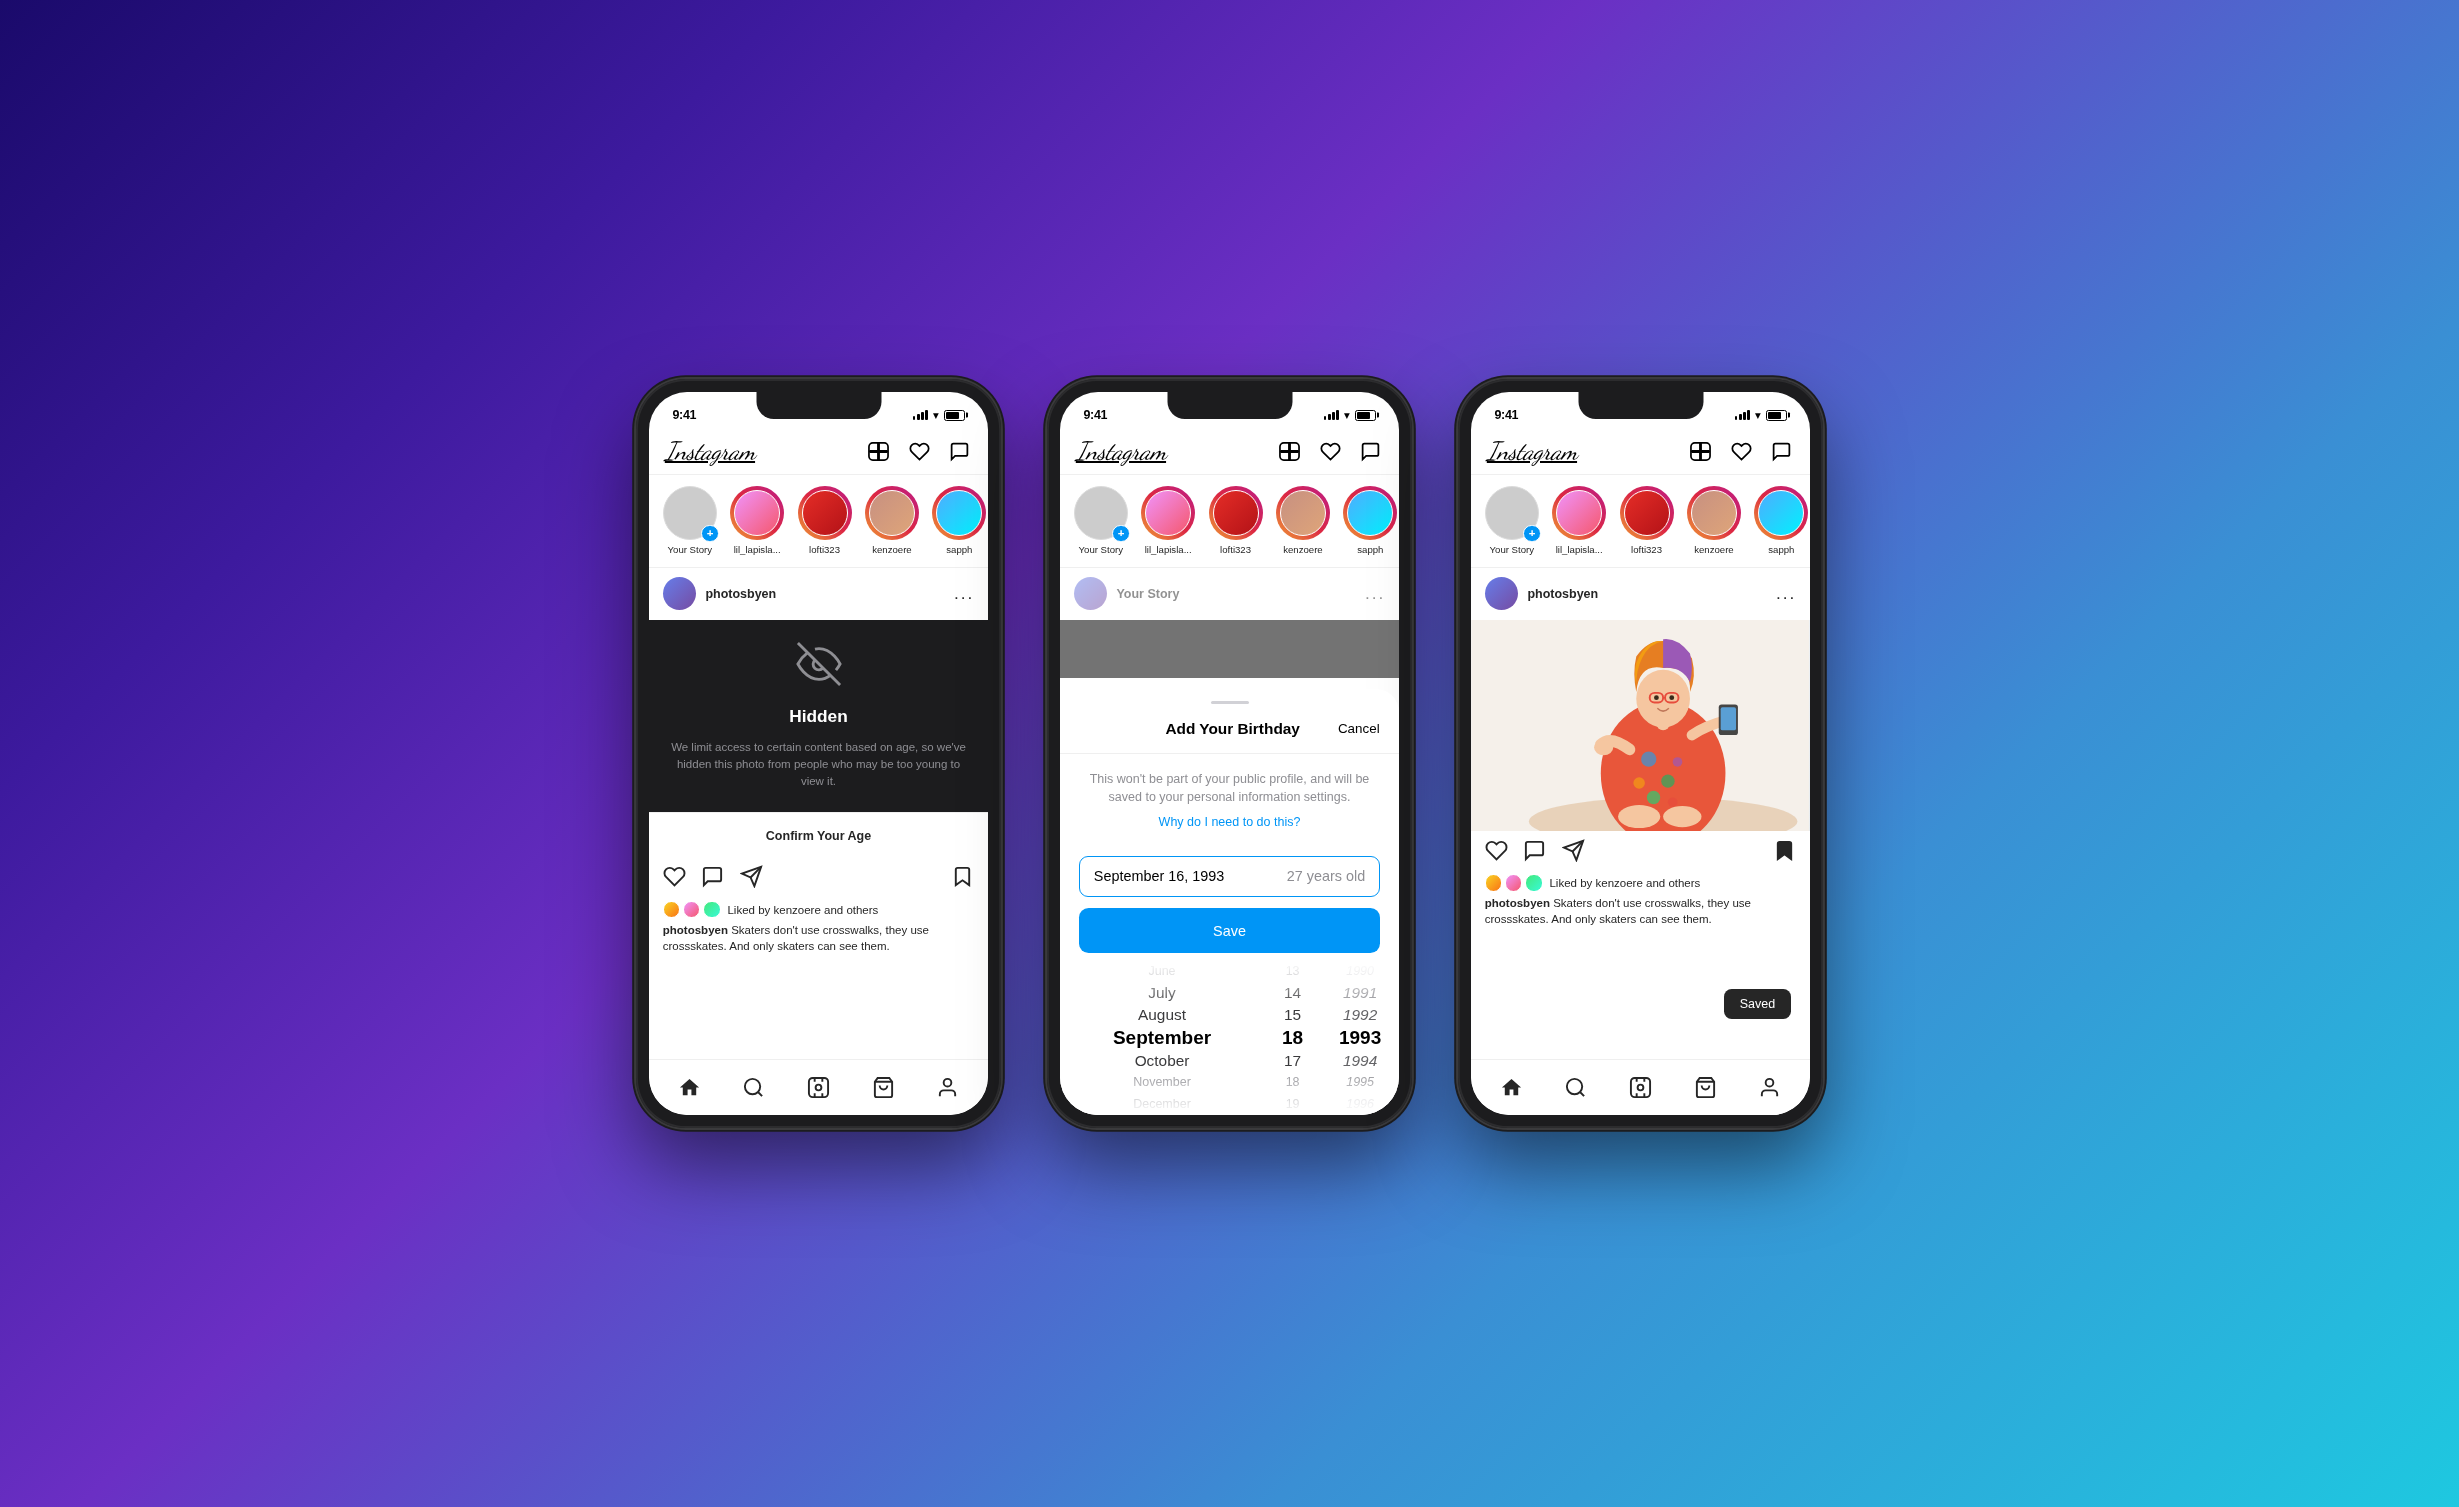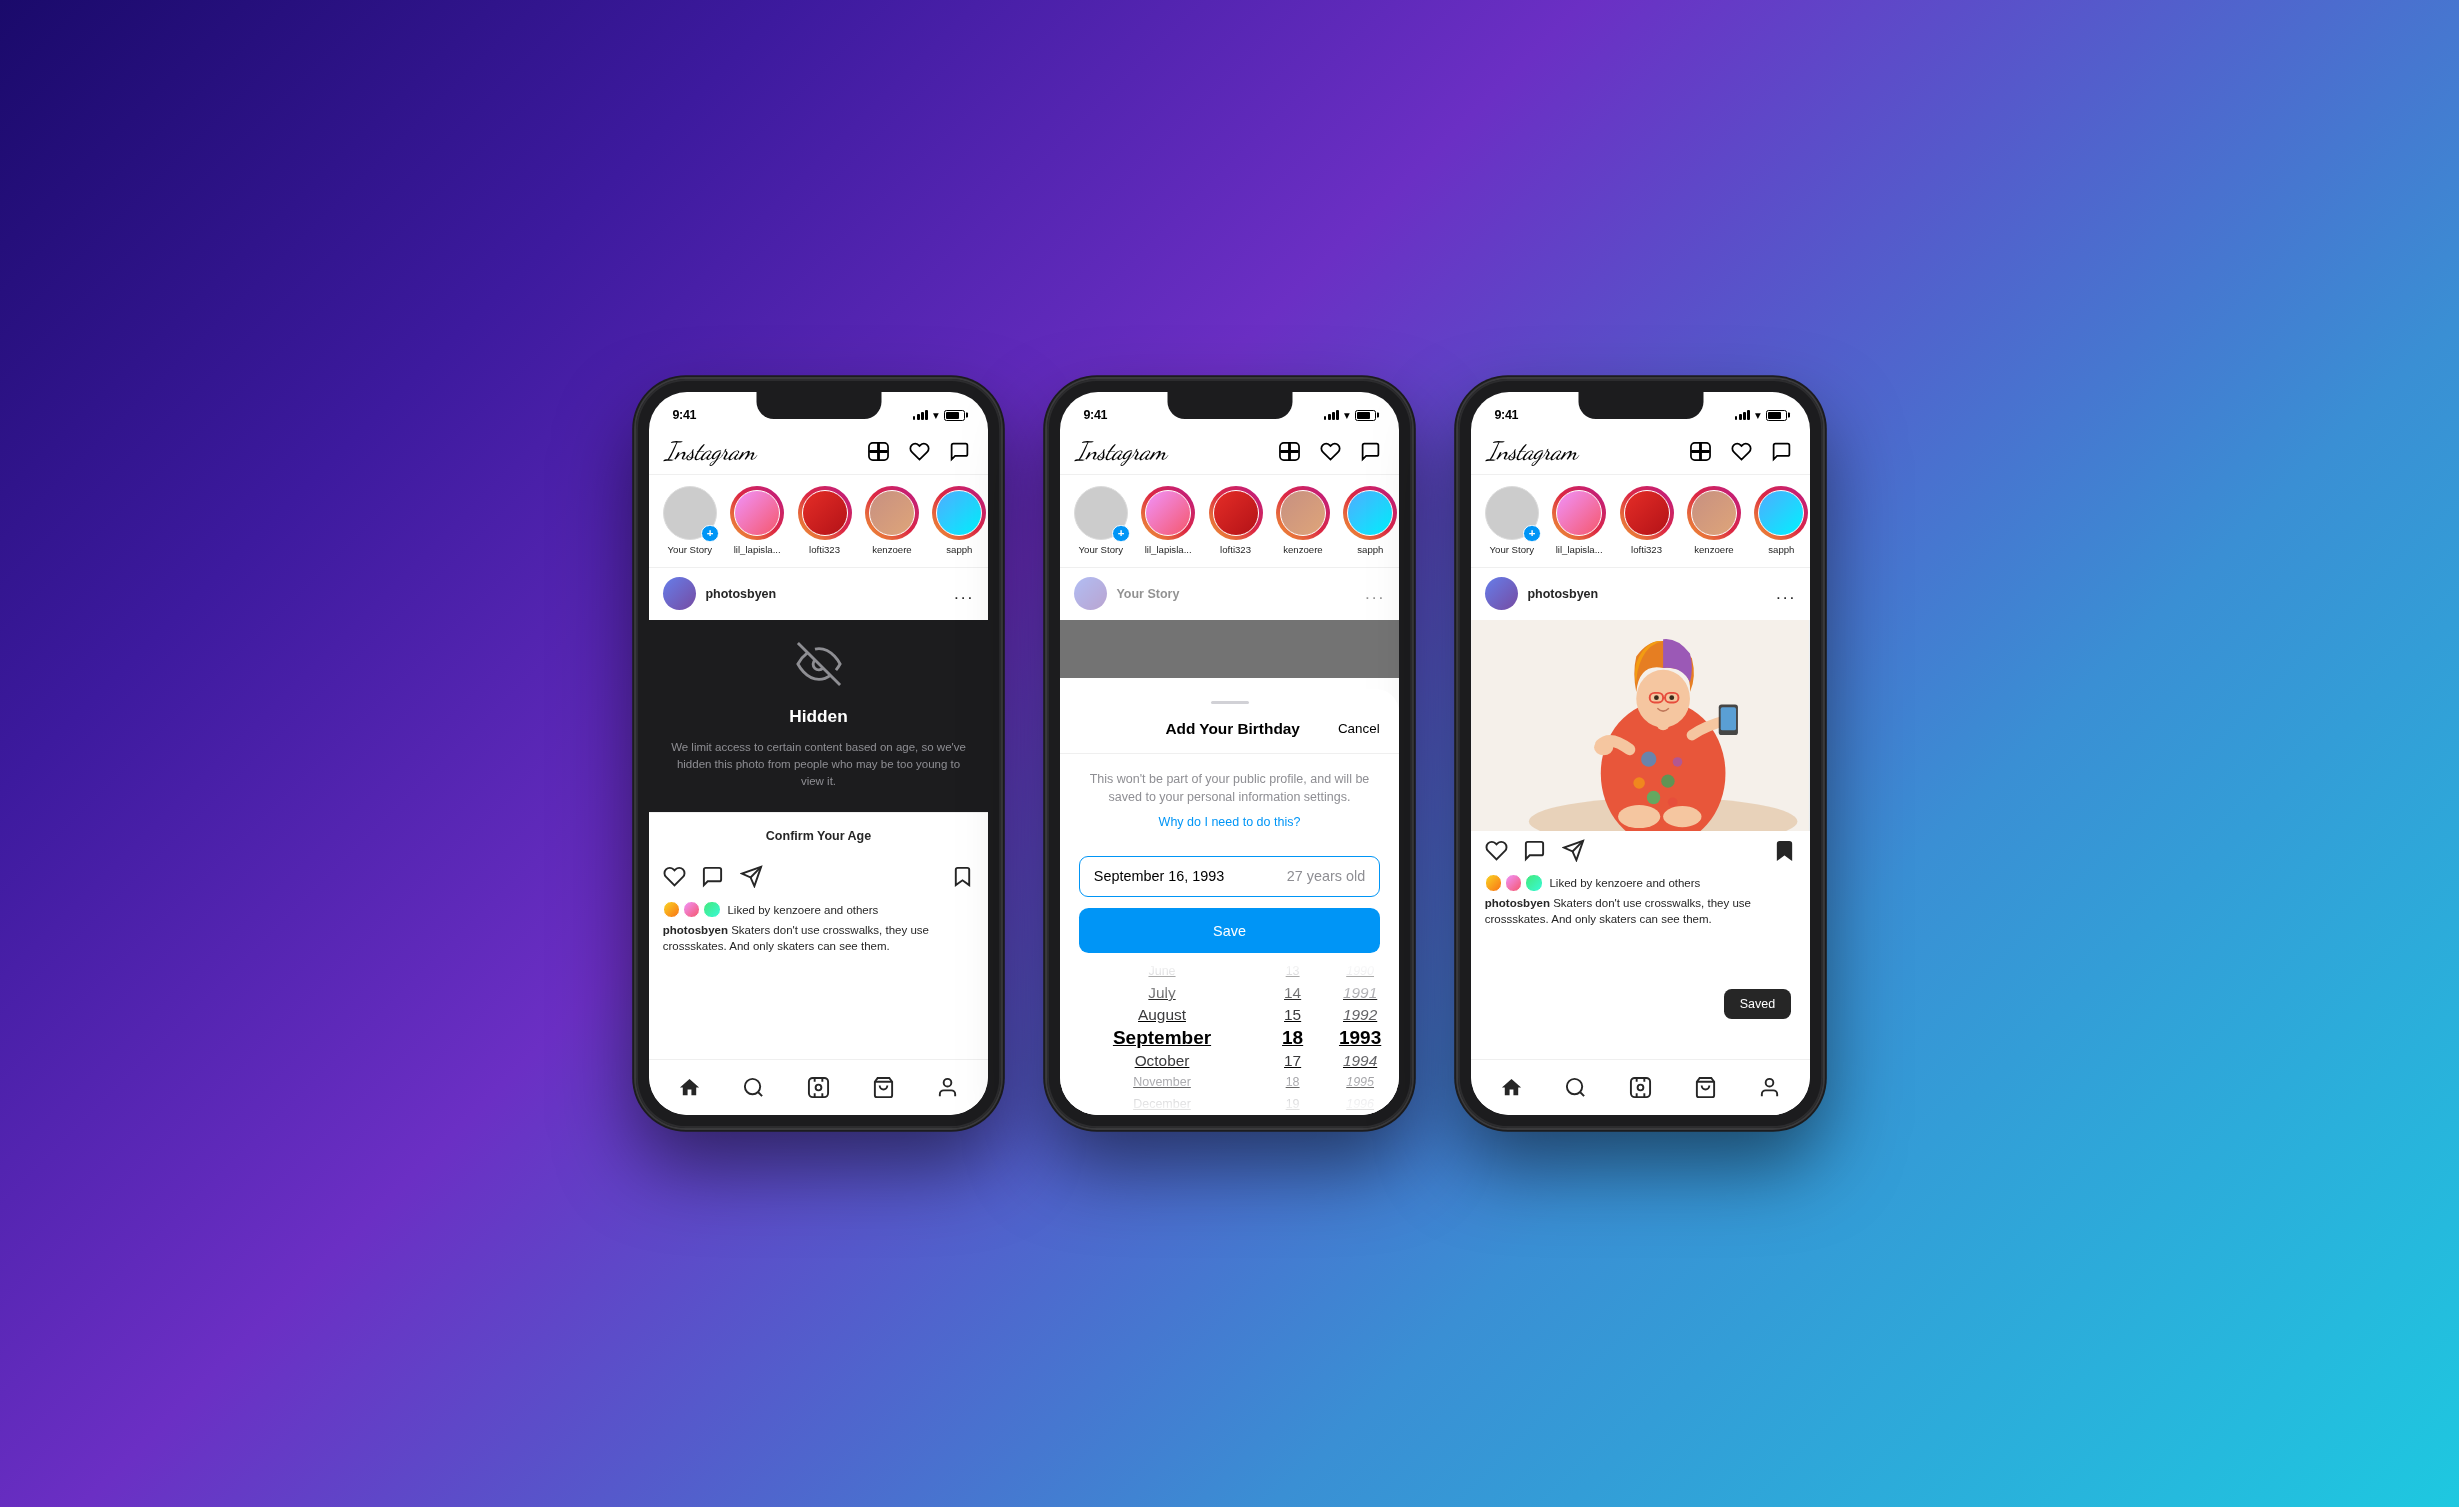--- a/index.html
+++ b/index.html
@@ -141,20 +141,21 @@
       border-bottom: 1px solid #efefef;
     }
 
     .ig-logo {
       font-size: 25px;
       font-family: 'Billabong', 'Dancing Script', cursive;
       font-style: italic;
       font-weight: 400;
       color: #000;
       letter-spacing: -0.5px;
+      text-decoration: underline;
     }
 
     .ig-header-icons {
       display: flex;
       gap: 15.4px;
       align-items: center;
     }
 
     .ig-icon {
       width: 25px;
@@ -505,21 +506,20 @@
       font-size: 14.4px;
       font-weight: 400;
     }
 
     
     .date-picker {
       height: 154px;
       display: flex;
       overflow: hidden;
       position: relative;
-      text-decoration: underline;
     }
 
     .date-picker::before,
     .date-picker::after {
       content: '';
       position: absolute;
       left: 0; right: 0;
       height: 46px;
       z-index: 10;
       pointer-events: none;

